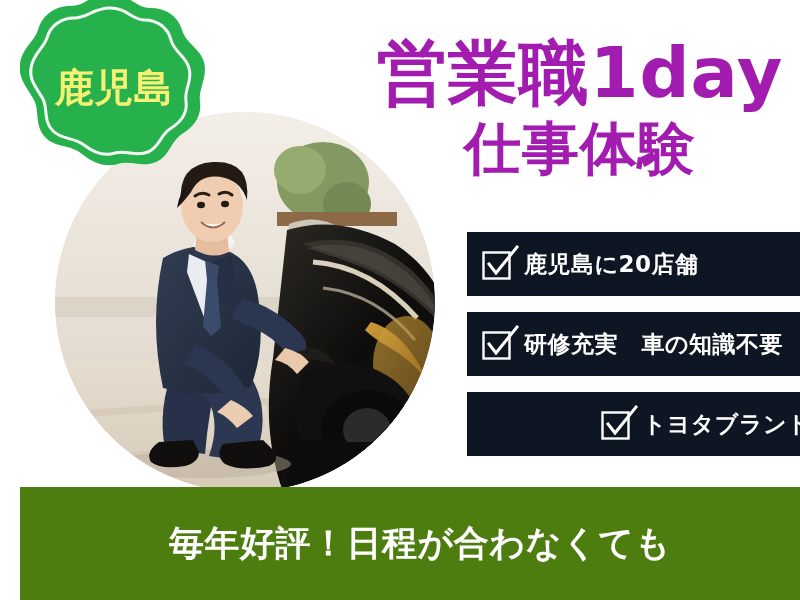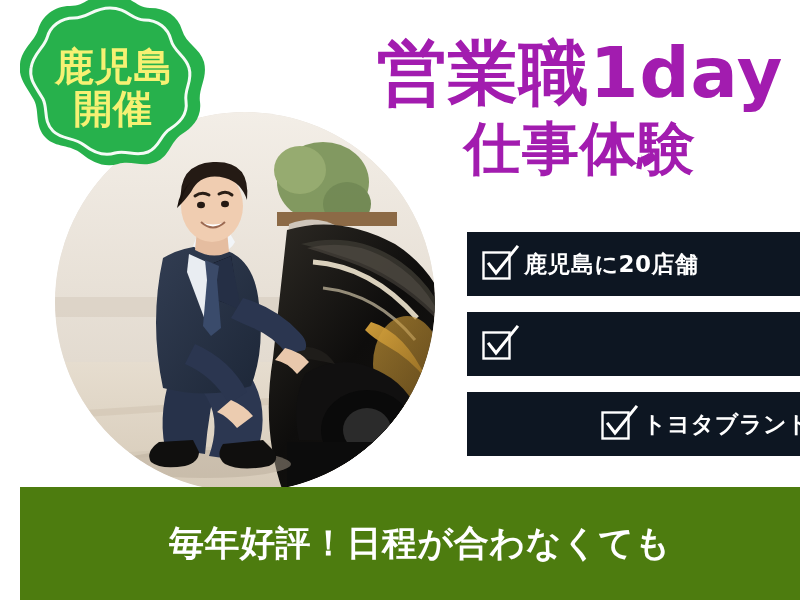--- a/index.html
+++ b/index.html
@@ -232,21 +232,20 @@
                C89 165 79 160 70 153
                C60 145 48 148 39 139
                C29 129 34 117 29 107
                C22 95 15 88 17 76
                C19 62 29 57 33 46
                C36 34 47 26 60 26
                C74 26 79 16 96 16 Z" fill="none" stroke="#ffffff" stroke-width="3" opacity=".95"></path>
     </svg>
     <div class="badge-text">
       <span class="l1">鹿児島</span>
-      <span class="l2">開催</span>
     </div>
   </div>
 
   <div class="headline">
     <span class="h1">営業職1day</span>
     <span class="h2">仕事体験</span>
   </div>
 
   <div class="checklist">
 
@@ -260,20 +259,21 @@
       <span class="cb-label">鹿児島に20店舗</span>
     </div>
 
     <div class="check-bar">
       <span class="cb-icon">
         <svg viewBox="0 0 34 34" xmlns="http://www.w3.org/2000/svg">
           <rect x="2.5" y="5.5" width="26" height="26" fill="none" stroke="#ffffff" stroke-width="2.4"></rect>
           <path d="M8 17 L15 26 L36 0" fill="none" stroke="#ffffff" stroke-width="3" stroke-linecap="square"></path>
         </svg>
       </span>
+      <span class="cb-label">研修充実　車の知識不要</span>
     </div>
 
     <div class="check-bar">
       <span class="cb-icon">
         <svg viewBox="0 0 34 34" xmlns="http://www.w3.org/2000/svg">
           <rect x="2.5" y="5.5" width="26" height="26" fill="none" stroke="#ffffff" stroke-width="2.4"></rect>
           <path d="M8 17 L15 26 L36 0" fill="none" stroke="#ffffff" stroke-width="3" stroke-linecap="square"></path>
         </svg>
       </span>
       <span class="cb-label">トヨタブランド</span>

